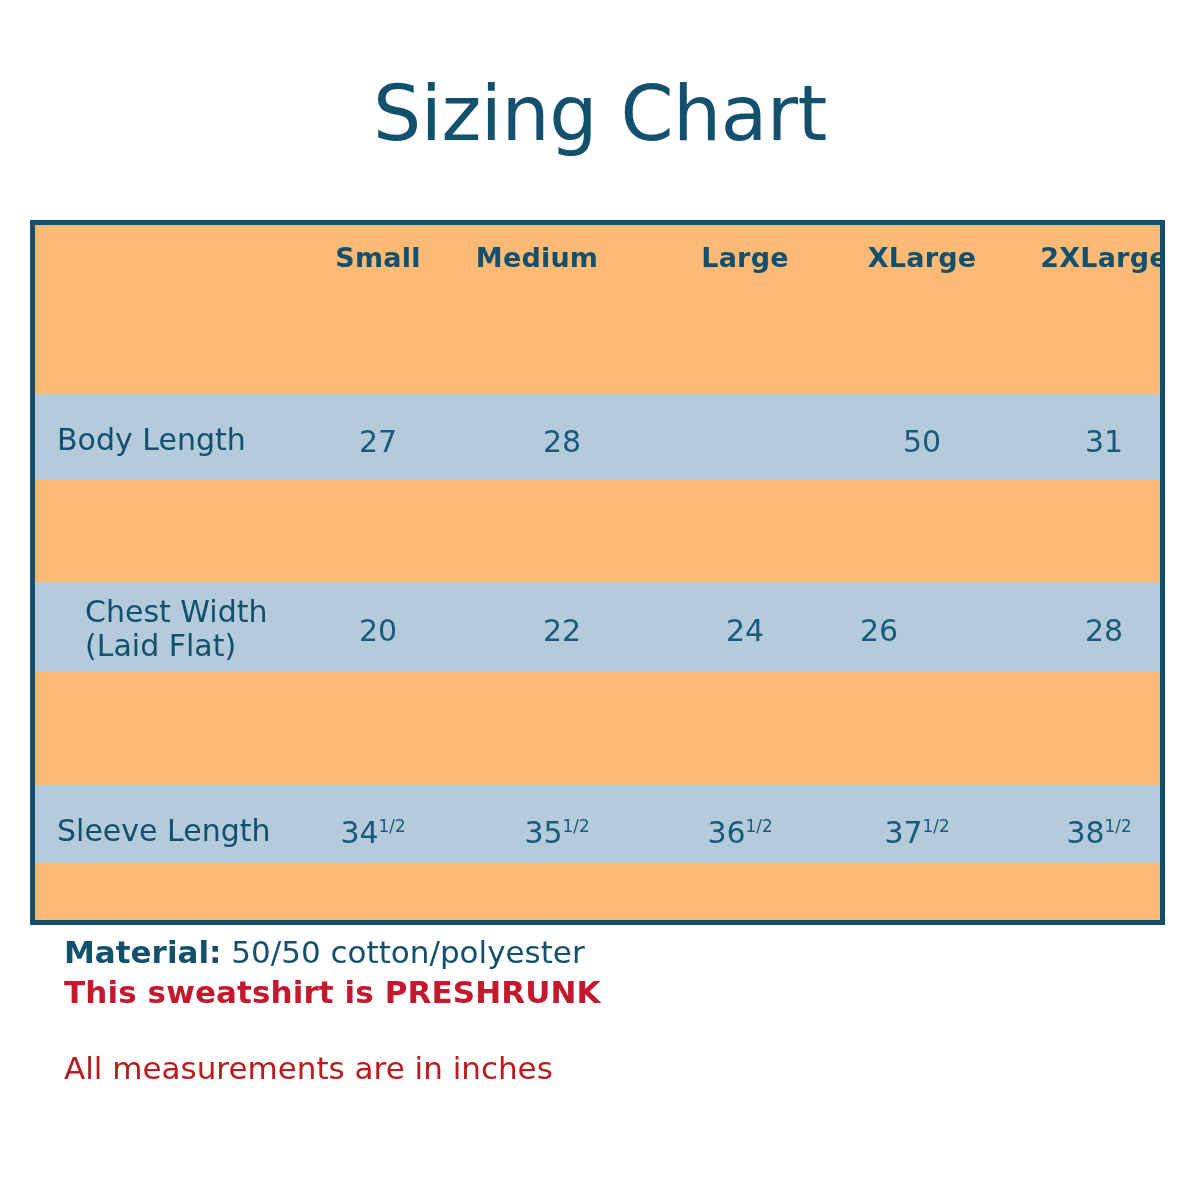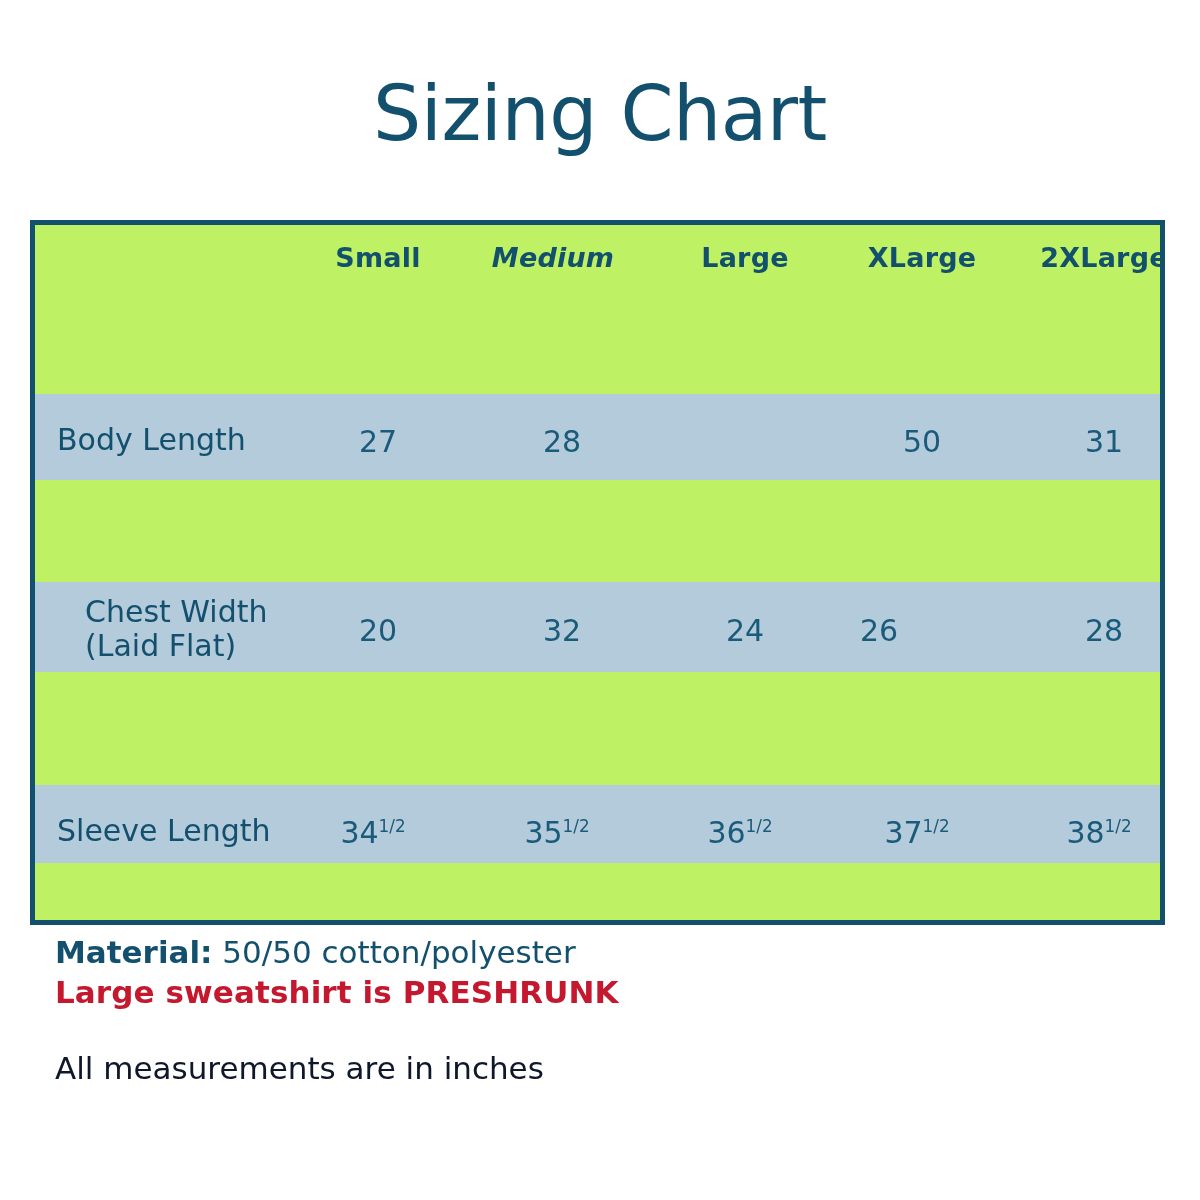--- a/index.html
+++ b/index.html
@@ -39,21 +39,21 @@
 
   
   .table-box {
     position: absolute;
     left: 30px;
     top: 220px;
     width: 1135px;
     height: 705px;
     box-sizing: border-box;
     border: 5px solid #12506E;
-    background: #bef264;
+    background: #fdba74;
   }
 
   .table-inner {
     position: relative;
     width: 100%;
     height: 100%;
     overflow: hidden;
   }
 
   
@@ -115,88 +115,88 @@
   .value-cell sup {
     font-size: 0.56em;
     vertical-align: super;
     line-height: 0;
     letter-spacing: 0;
   }
 
   
   .footer {
     position: absolute;
-    left: 55px;
+    left: 64px;
     top: 933px;
     width: 1090px;
   }
   .footer-line {
     font-size: 31px;
     line-height: 1.28;
     color: #12506E;
     white-space: nowrap;
   }
   .footer-line .strong { font-weight: bold; }
   .footer-line.preshrunk {
     font-weight: bold;
     color: #C4182E;
     letter-spacing: 0.1px;
   }
   .footer-note {
     margin-top: 38px;
     font-size: 31px;
-    color: #0f172a;
+    color: #b91c1c;
     white-space: nowrap;
   }
 </style>
 </head>
 <body>
 
 <div class="page">
 
   <div class="title">Sizing Chart</div>
 
   <div class="table-box">
     <div class="table-inner">
 
       <div class="band b0"></div>
       <div class="band b1"></div>
       <div class="band b2"></div>
 
       <div class="header-row">
         <div class="header-cell" style="left:253px;width:180px;">Small</div>
-        <div class="header-cell" style="left:428px;width:180px;font-style:italic;">Medium</div>
+        <div class="header-cell" style="left:412px;width:180px;">Medium</div>
         <div class="header-cell" style="left:620px;width:180px;">Large</div>
         <div class="header-cell" style="left:797px;width:180px;">XLarge</div>
         <div class="header-cell" style="left:979px;width:180px;">2XLarge</div>
       </div>
 
       <div class="row-label r0">Body Length</div>
       <div class="value-cell v0" style="left:253px;width:180px;">27</div>
       <div class="value-cell v0" style="left:437px;width:180px;">28</div>
       <div class="value-cell v0" style="left:797px;width:180px;">50</div>
       <div class="value-cell v0" style="left:979px;width:180px;">31</div>
 
       <div class="row-label r1">Chest Width
 (Laid Flat)</div>
       <div class="value-cell v1" style="left:253px;width:180px;">20</div>
-      <div class="value-cell v1" style="left:437px;width:180px;">32</div>
+      <div class="value-cell v1" style="left:437px;width:180px;">22</div>
       <div class="value-cell v1" style="left:620px;width:180px;">24</div>
       <div class="value-cell v1" style="left:754px;width:180px;">26</div>
       <div class="value-cell v1" style="left:979px;width:180px;">28</div>
 
       <div class="row-label r2">Sleeve Length</div>
       <div class="value-cell v2" style="left:248px;width:180px;">34<sup>1/2</sup></div>
       <div class="value-cell v2" style="left:432px;width:180px;">35<sup>1/2</sup></div>
       <div class="value-cell v2" style="left:615px;width:180px;">36<sup>1/2</sup></div>
       <div class="value-cell v2" style="left:792px;width:180px;">37<sup>1/2</sup></div>
       <div class="value-cell v2" style="left:974px;width:180px;">38<sup>1/2</sup></div>
 
     </div>
   </div>
 
   <div class="footer">
     <div class="footer-line"><span class="strong">Material:</span><span> 50/50 cotton/polyester</span></div>
-    <div class="footer-line preshrunk">Large sweatshirt is PRESHRUNK</div>
+    <div class="footer-line preshrunk">This sweatshirt is PRESHRUNK</div>
     <div class="footer-note">All measurements are in inches</div>
   </div>
 
 </div>
 
 </body></html>

